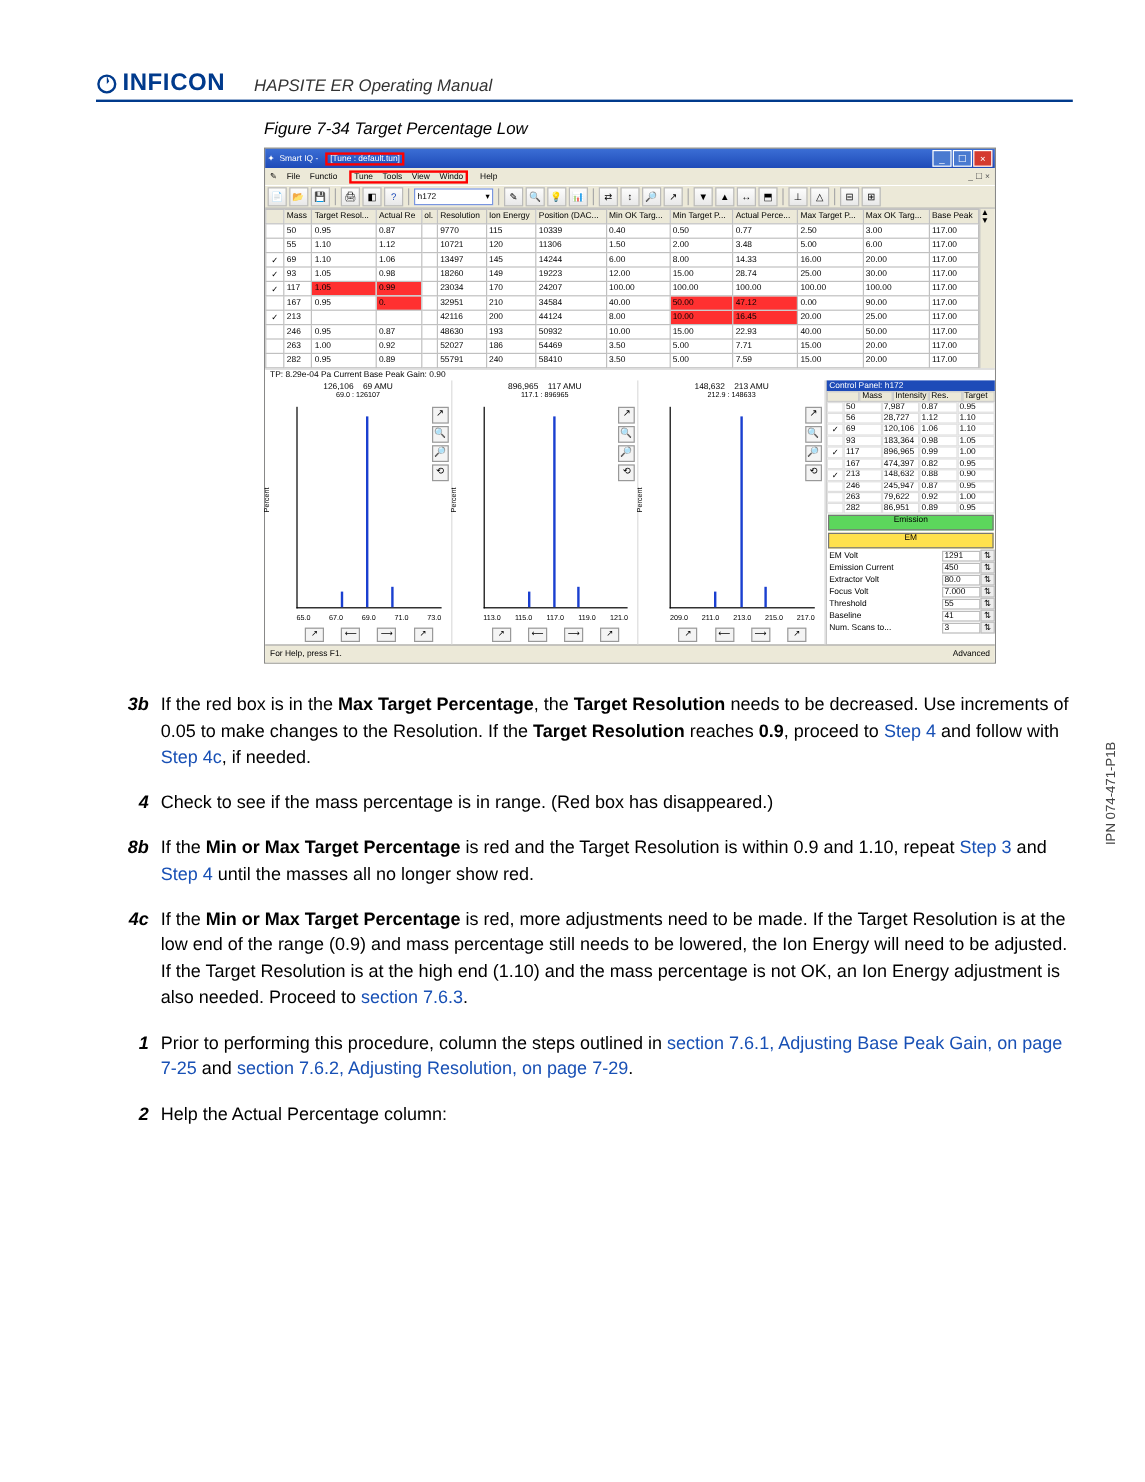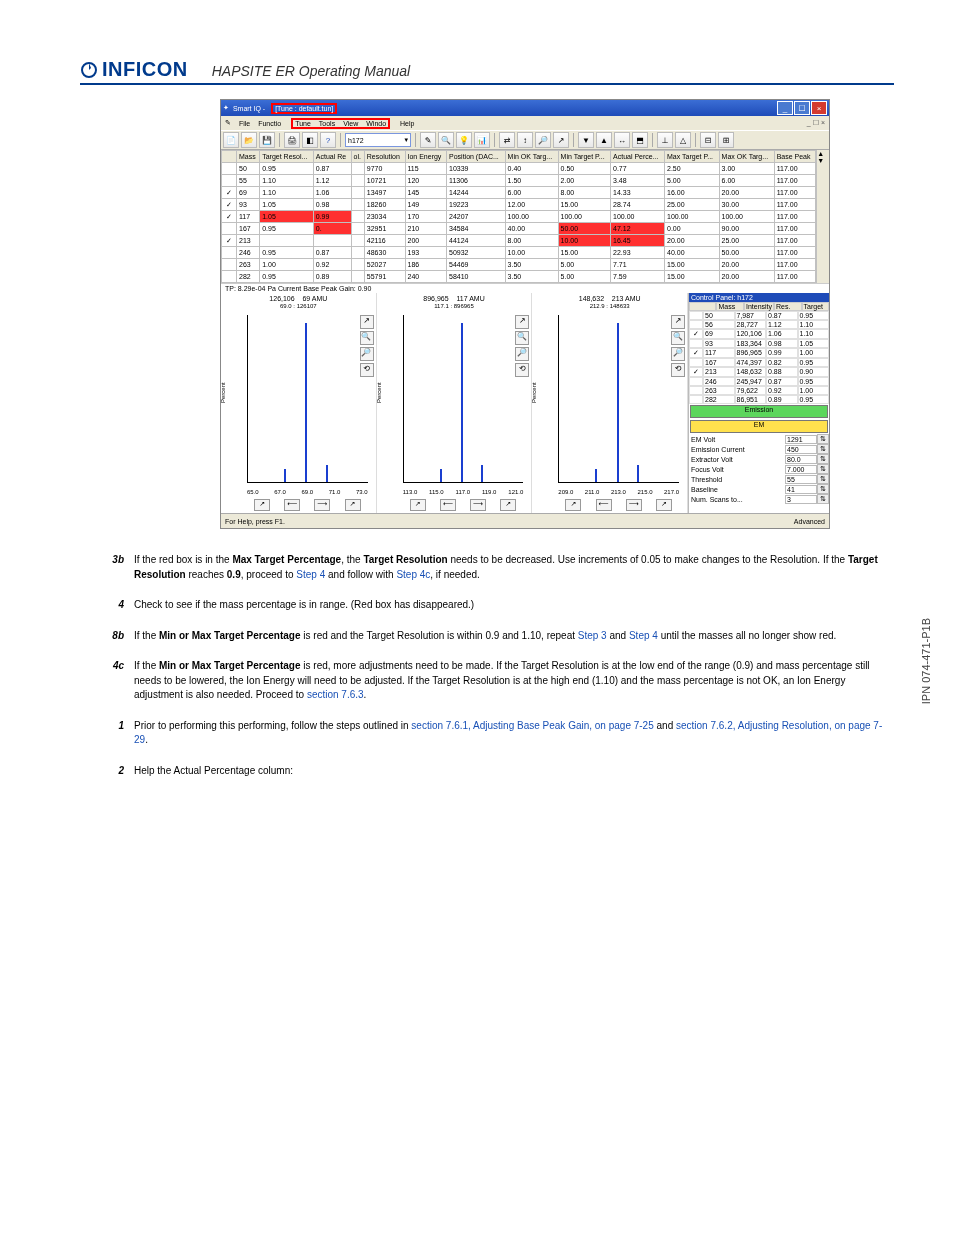--- a/index.html
+++ b/index.html
@@ -193,21 +193,21 @@
     display: flex;
     align-items: center;
     padding: 0 4px;
     font-size: 7px;
   }
   .statusbar .adv { margin-left: auto; }
 
   
   .body-list {
     margin: 24px 0 0 0;
-    font-size: 10px;
+    font-size: 15px;
     line-height: 1.45;
   }
   .item {
     display: flex;
     margin-bottom: 16px;
   }
   .item .num {
     width: 44px;
     text-align: right;
     font-weight: bold;
@@ -254,20 +254,21 @@
     <div class="logo">
       <svg width="18" height="18" viewBox="0 0 18 18">
           <circle cx="9" cy="9" r="7" fill="none" stroke="#003a8c" stroke-width="2"></circle>
           <path d="M9 2 L11 7 L9 9 Z" fill="#003a8c"></path>
         </svg>
       <span>INFICON</span>
     </div>
     <div class="manual-title">HAPSITE ER Operating Manual</div>
   </div>
 
+  <div class="fig-caption">Figure 7-34  Target Percentage Low</div>
 
   <div class="screenshot">
     <div class="titlebar">
       <div class="t-left">
         <span>✦</span>
         <span>Smart IQ -</span>
         <span class="redbox1">[Tune : default.tun]</span>
       </div>
       <span class="tb-btn min">_</span>
       <span class="tb-btn max">☐</span>
@@ -751,21 +752,21 @@
         <span>If the </span><b>Min or Max Target Percentage</b><span> is red, more adjustments need to be made. If the Target Resolution is at the low end of the range (0.9) and mass percentage still needs to be lowered, the Ion Energy will need to be adjusted. If the Target Resolution is at the high end (1.10) and the mass percentage is not OK, an Ion Energy adjustment is also needed. Proceed to </span><span class="link">section 7.6.3</span><span>.</span>
       </div>
     </div>
   </div>
 
 
   <div class="body-list" style="margin-top:0">
     <div class="item">
       <div class="num plain">1</div>
       <div class="txt">
-        <span>Prior to performing this performing, follow the steps outlined in </span><span class="link">section 7.6.1, Adjusting Base Peak Gain, on page 7-25</span><span> and </span><span class="link">section 7.6.2, Adjusting Resolution, on page 7-29</span><span>.</span>
+        <span>Prior to performing this procedure, column the steps outlined in </span><span class="link">section 7.6.1, Adjusting Base Peak Gain, on page 7-25</span><span> and </span><span class="link">section 7.6.2, Adjusting Resolution, on page 7-29</span><span>.</span>
       </div>
     </div>
     <div class="item">
       <div class="num plain">2</div>
       <div class="txt">Help the Actual Percentage column:</div>
     </div>
   </div>
 
   <div class="side-note">IPN 074-471-P1B</div>
 </div>

